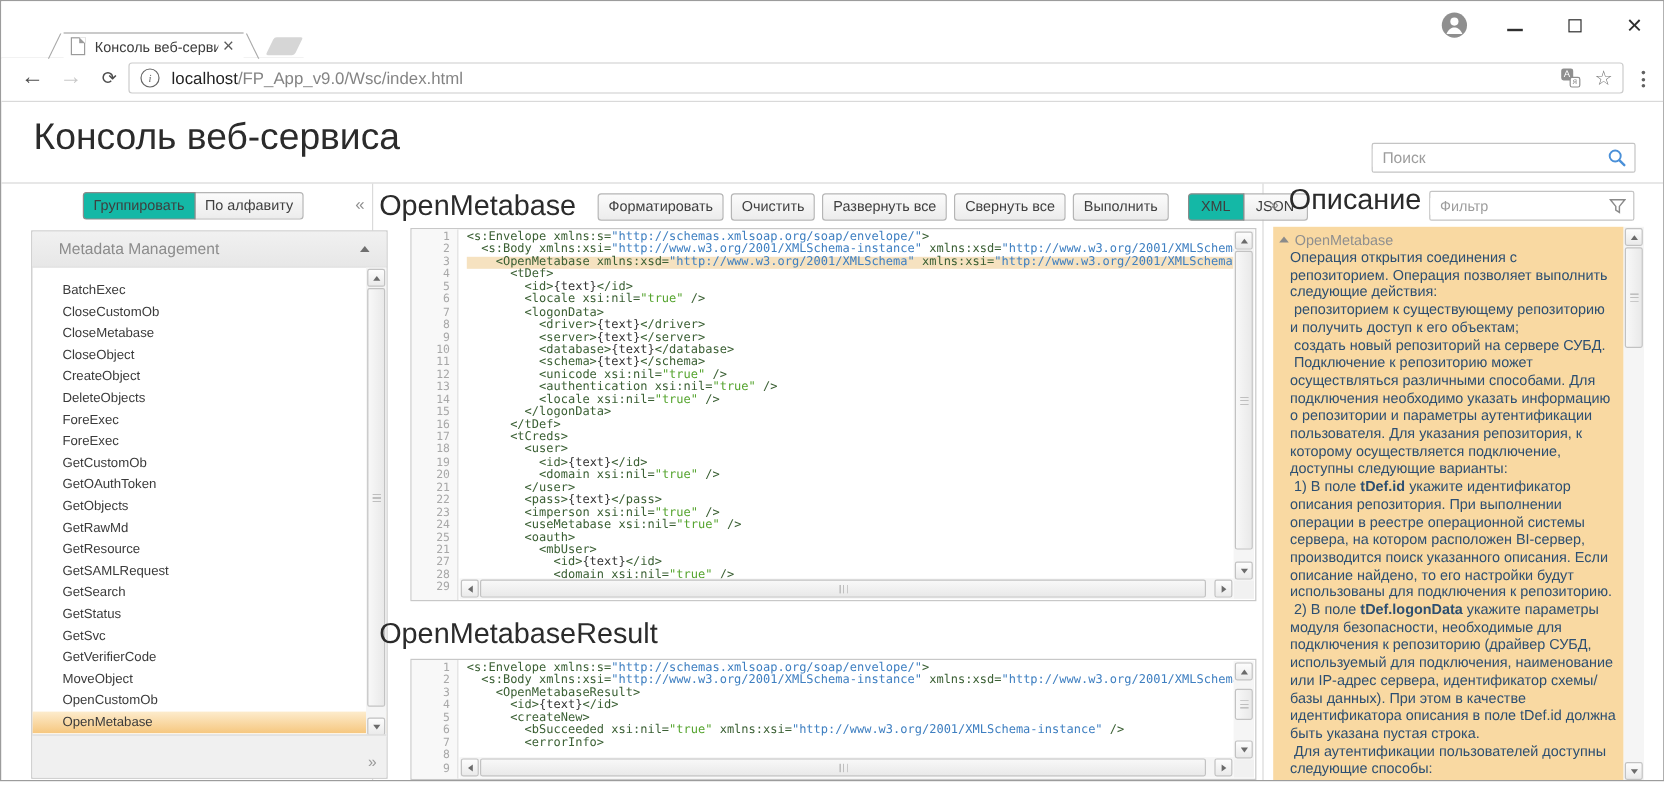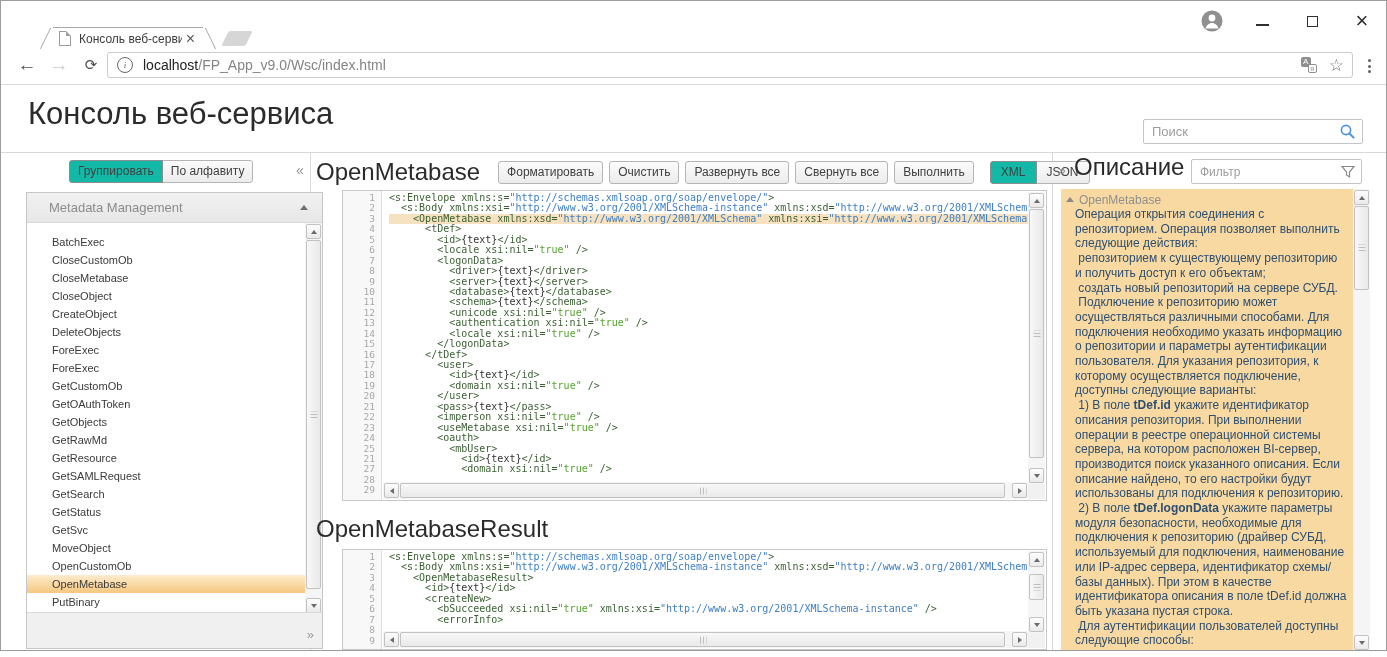--- a/index.html
+++ b/index.html
@@ -249,20 +249,21 @@
           <div class="oprow">ForeExec</div>
           <div class="oprow">GetCustomOb</div>
           <div class="oprow">GetOAuthToken</div>
           <div class="oprow">GetObjects</div>
           <div class="oprow">GetRawMd</div>
           <div class="oprow">GetResource</div>
           <div class="oprow">GetSAMLRequest</div>
           <div class="oprow">GetSearch</div>
           <div class="oprow">GetStatus</div>
           <div class="oprow">GetSvc</div>
+          <div class="oprow">GetVerifierCode</div>
           <div class="oprow">MoveObject</div>
           <div class="oprow">OpenCustomOb</div>
           <div class="oprow sel">OpenMetabase</div>
           <div class="oprow">PutBinary</div>
         </div>
     <div class="sb v" id="side-sb">
           <div class="sbtn">
             <div class="tri u"></div>
           </div>
           <div class="thumb" style="top: 17px; height: 349px;"></div>
@@ -330,20 +331,21 @@
           <div class="cline"><span class="tk-t">        &lt;logonData&gt;</span></div>
           <div class="cline"><span class="tk-t">          &lt;driver&gt;</span><span class="tk-p">{text}</span><span class="tk-t">&lt;/driver&gt;</span></div>
           <div class="cline"><span class="tk-t">          &lt;server&gt;</span><span class="tk-p">{text}</span><span class="tk-t">&lt;/server&gt;</span></div>
           <div class="cline"><span class="tk-t">          &lt;database&gt;</span><span class="tk-p">{text}</span><span class="tk-t">&lt;/database&gt;</span></div>
           <div class="cline"><span class="tk-t">          &lt;schema&gt;</span><span class="tk-p">{text}</span><span class="tk-t">&lt;/schema&gt;</span></div>
           <div class="cline"><span class="tk-t">          &lt;unicode xsi:nil=</span><span class="tk-g">"true"</span><span class="tk-t"> /&gt;</span></div>
           <div class="cline"><span class="tk-t">          &lt;authentication xsi:nil=</span><span class="tk-g">"true"</span><span class="tk-t"> /&gt;</span></div>
           <div class="cline"><span class="tk-t">          &lt;locale xsi:nil=</span><span class="tk-g">"true"</span><span class="tk-t"> /&gt;</span></div>
           <div class="cline"><span class="tk-t">        &lt;/logonData&gt;</span></div>
           <div class="cline"><span class="tk-t">      &lt;/tDef&gt;</span></div>
+          <div class="cline"><span class="tk-t">      &lt;tCreds&gt;</span></div>
           <div class="cline"><span class="tk-t">        &lt;user&gt;</span></div>
           <div class="cline"><span class="tk-t">          &lt;id&gt;</span><span class="tk-p">{text}</span><span class="tk-t">&lt;/id&gt;</span></div>
           <div class="cline"><span class="tk-t">          &lt;domain xsi:nil=</span><span class="tk-g">"true"</span><span class="tk-t"> /&gt;</span></div>
           <div class="cline"><span class="tk-t">        &lt;/user&gt;</span></div>
           <div class="cline"><span class="tk-t">        &lt;pass&gt;</span><span class="tk-p">{text}</span><span class="tk-t">&lt;/pass&gt;</span></div>
           <div class="cline"><span class="tk-t">        &lt;imperson xsi:nil=</span><span class="tk-g">"true"</span><span class="tk-t"> /&gt;</span></div>
           <div class="cline"><span class="tk-t">        &lt;useMetabase xsi:nil=</span><span class="tk-g">"true"</span><span class="tk-t"> /&gt;</span></div>
           <div class="cline"><span class="tk-t">        &lt;oauth&gt;</span></div>
           <div class="cline"><span class="tk-t">          &lt;mbUser&gt;</span></div>
           <div class="cline"><span class="tk-t">            &lt;id&gt;</span><span class="tk-p">{text}</span><span class="tk-t">&lt;/id&gt;</span></div>

